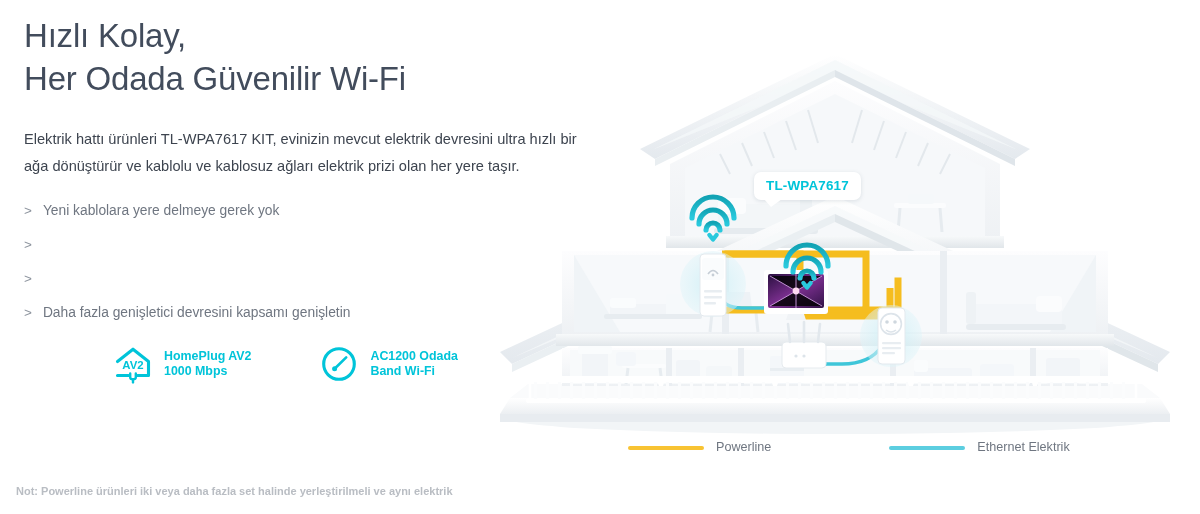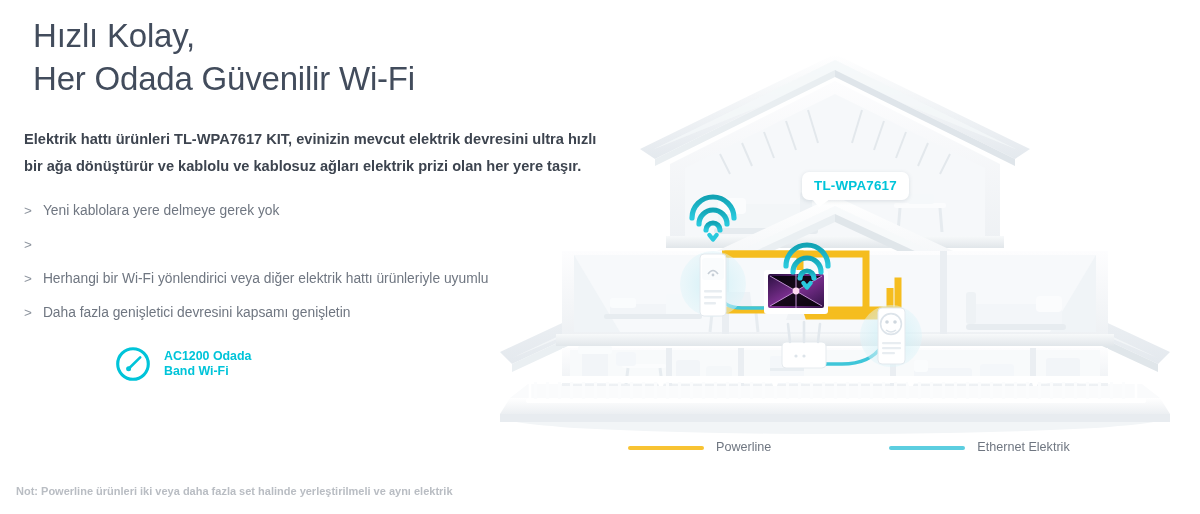--- a/index.html
+++ b/index.html
@@ -9,24 +9,24 @@
     background:#ffffff;
     font-family:"Liberation Sans","DejaVu Sans",sans-serif;
     -webkit-font-smoothing:antialiased;
   }
   .stage{position:absolute;inset:0;}
 
   
   .copy{position:absolute;left:24px;top:14px;width:600px;}
   .headline{
     color:#424c5c;font-size:33px;line-height:43px;font-weight:400;
-    letter-spacing:-0.2px;margin:0 0 26px 9px;white-space:pre-line;
+    letter-spacing:-0.2px;margin:0 0 26px 0;white-space:pre-line;
   }
   .lede{
-    color:#3d444f;font-size:14.6px;line-height:27px;font-weight:700;
+    color:#3d444f;font-size:14.6px;line-height:27px;font-weight:400;
     margin:0 0 22px 0;width:575px;
   }
   .bullets{list-style:none;margin:0;padding:0;}
   .bullet{
     display:flex;align-items:flex-start;gap:11px;
     margin-bottom:17px;color:#6f7681;font-size:13.8px;line-height:17px;
   }
   .chev{color:#8d949e;font-size:13.5px;line-height:17px;flex:none;font-weight:400;}
 
   
@@ -38,21 +38,20 @@
   
   .house-wrap{position:absolute;left:470px;top:46px;width:730px;height:390px;}
   .house-svg{display:block;width:730px;height:390px;}
 
   
   .callout{
     position:absolute;background:#ffffff;border-radius:7px;
     padding:6px 12px 7px 12px;color:#00c4d9;font-size:13.4px;font-weight:700;
     letter-spacing:.2px;white-space:nowrap;
     box-shadow:0 1px 4px rgba(90,110,130,.18);
-    margin-left:48px;
   }
   .callout:after{
     content:"";position:absolute;width:0;height:0;
     border-top:8px solid #ffffff;
   }
   #callout-wpa{left:754px;top:172px;}
   #callout-wpa:after{left:10px;bottom:-7px;border-left:7px solid transparent;border-right:11px solid transparent;}
   #callout-pa{left:905px;top:278px;}
   #callout-pa:after{left:9px;bottom:-7px;border-left:7px solid transparent;border-right:11px solid transparent;}
 
@@ -82,31 +81,40 @@
     <ul class="bullets">
       <li class="bullet">
         <span class="chev">&gt;</span>
         <span>Yeni kablolara yere delmeye gerek yok</span>
       </li>
       <li class="bullet">
         <span class="chev">&gt;</span>
       </li>
       <li class="bullet">
         <span class="chev">&gt;</span>
-        <span>Herhangi bir Wi-Fi yönlendirici veya diğer elektrik hattı ürünleriyle uyumlu</span>
       </li>
       <li class="bullet">
         <span class="chev">&gt;</span>
         <span>Daha fazla genişletici devresini kapsamı genişletin</span>
       </li>
     </ul>
   </div>
 
   <div class="badges">
 
+    <div class="badge">
+      <svg class="badge-ico" viewBox="0 0 40 40">
+        <path d="M4.5 17.5 L20 5.2 L35.5 17.5 L35.5 31.5 L24.5 31.5 M15.5 31.5 L4.5 31.5 Z" fill="none" stroke="#00c4d9" stroke-width="3.1" stroke-linejoin="round" stroke-linecap="round"></path>
+        <text x="20" y="25.4" text-anchor="middle" font-family="Liberation Sans, sans-serif" font-size="11.4" font-weight="700" fill="#00c4d9">AV2</text>
+        <path d="M17.2 29.4 L17.2 33.2 Q17.2 35.3 20 35.3 Q22.8 35.3 22.8 33.2 L22.8 29.4" fill="none" stroke="#00c4d9" stroke-width="2.4" stroke-linecap="round"></path>
+        <path d="M20 35.3 L20 38.4" fill="none" stroke="#00c4d9" stroke-width="2.4" stroke-linecap="round"></path>
+      </svg>
+      <div class="badge-txt">HomePlug AV2
+1000 Mbps</div>
+    </div>
 
     <div class="badge">
       <svg class="badge-ico" viewBox="0 0 40 40">
         <circle cx="20" cy="20" r="15.3" fill="none" stroke="#00c4d9" stroke-width="3.1"></circle>
         <path d="M15.6 24.8 L27.2 13.4" fill="none" stroke="#00c4d9" stroke-width="2.6" stroke-linecap="round"></path>
         <circle cx="15.6" cy="24.8" r="2.5" fill="#00c4d9"></circle>
       </svg>
       <div class="badge-txt">AC1200 Odada
 Band Wi-Fi</div>
     </div>

